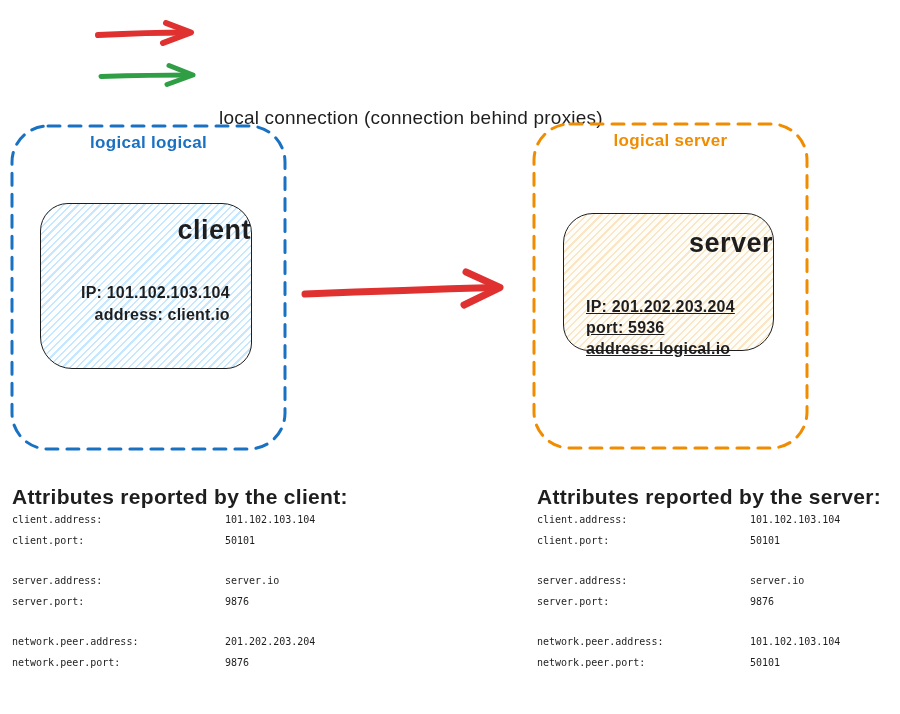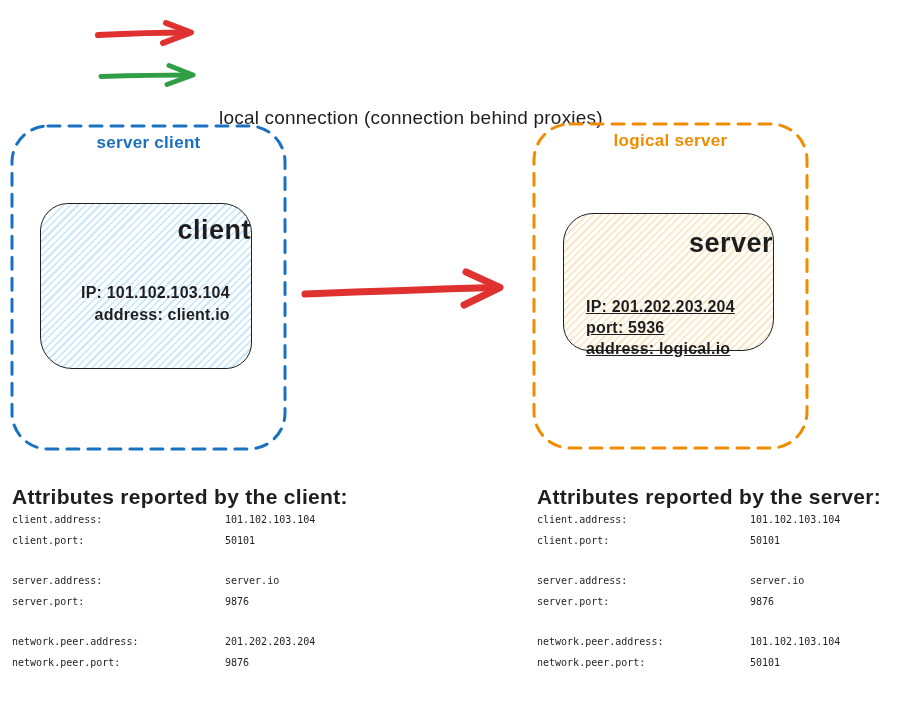--- a/index.html
+++ b/index.html
@@ -112,21 +112,21 @@
       <path d="M4 14.5 Q55 13 93 13" fill="none" stroke-width="5" stroke-linecap="round" stroke="#2f9e44"></path>
       <path d="M72 3.5 L96 13 L70 22.5" fill="none" stroke-width="5" stroke-linecap="round" stroke-linejoin="round" stroke="#2f9e44"></path>
     </svg>
   </div>
   <div class="abs legend-label" style="left:219px;top:65px;margin-top:42px;">local connection (connection behind proxies)</div>
 
   <div class="group" style="left:10px;top:124px;width:277px;height:327px;">
     <svg class="group-border" width="277" height="327" viewBox="0 0 277 327">
       <rect x="2" y="2" width="273" height="323" rx="36" fill="none" stroke-width="3" stroke-dasharray="12 9" stroke-linecap="round" stroke="#1971c2"></rect>
     </svg>
-    <div class="group-label blue">server client</div>
+    <div class="group-label blue">logical logical</div>
 
     <div class="node client" style="left:30px;top:79px;width:212px;height:166px;">
       <div class="node-title" style="top:11px;">client</div>
       <div class="node-lines" style="left:40px;top:78px;text-align:right;">
         <div>IP: 101.102.103.104</div>
         <div>address: client.io</div>
       </div>
     </div>
   </div>
 

